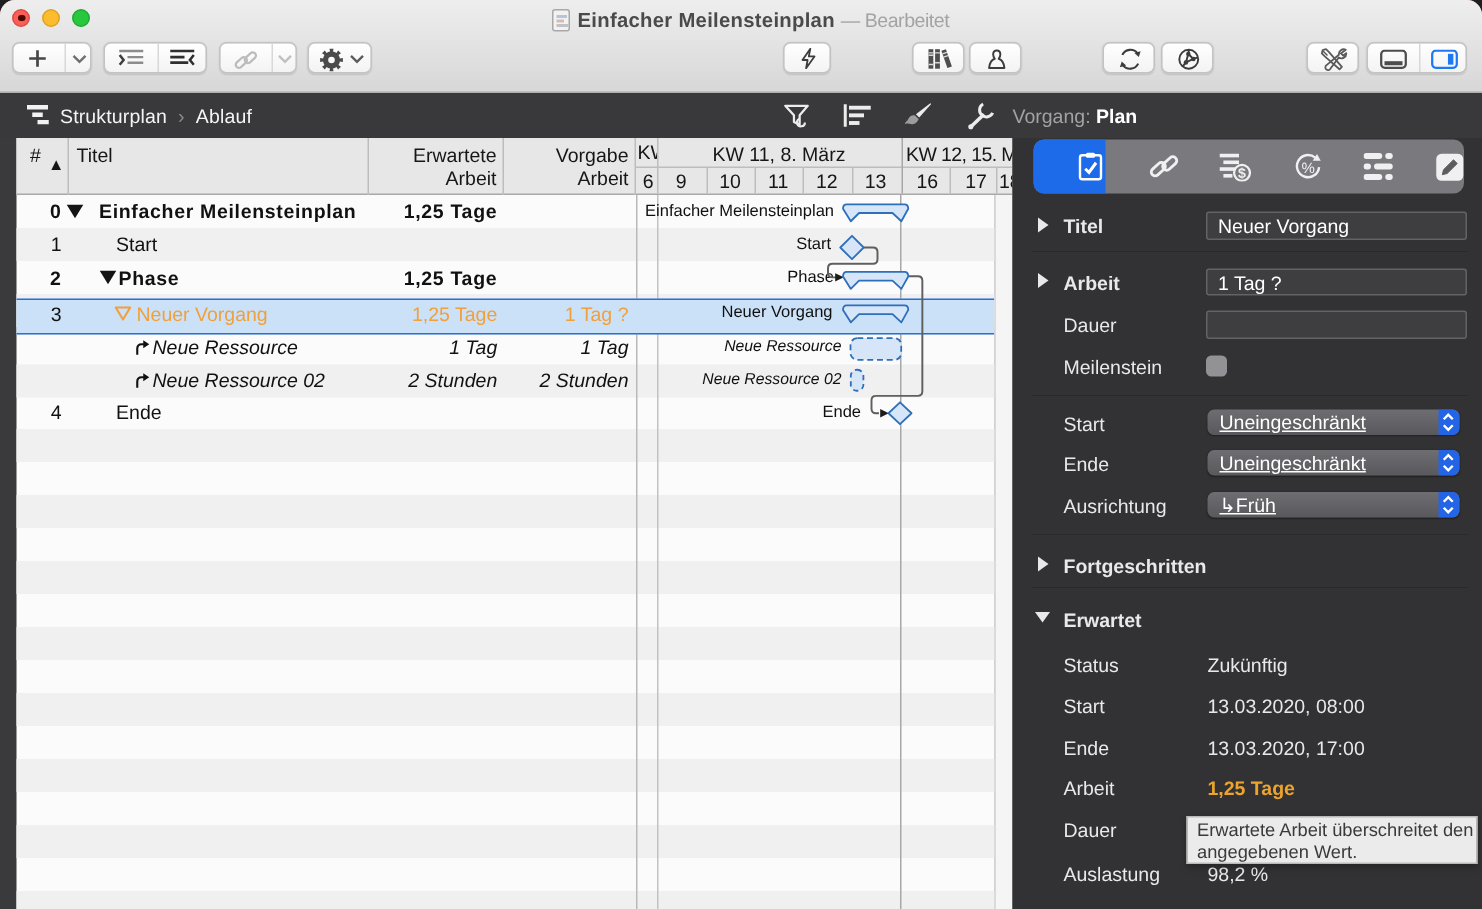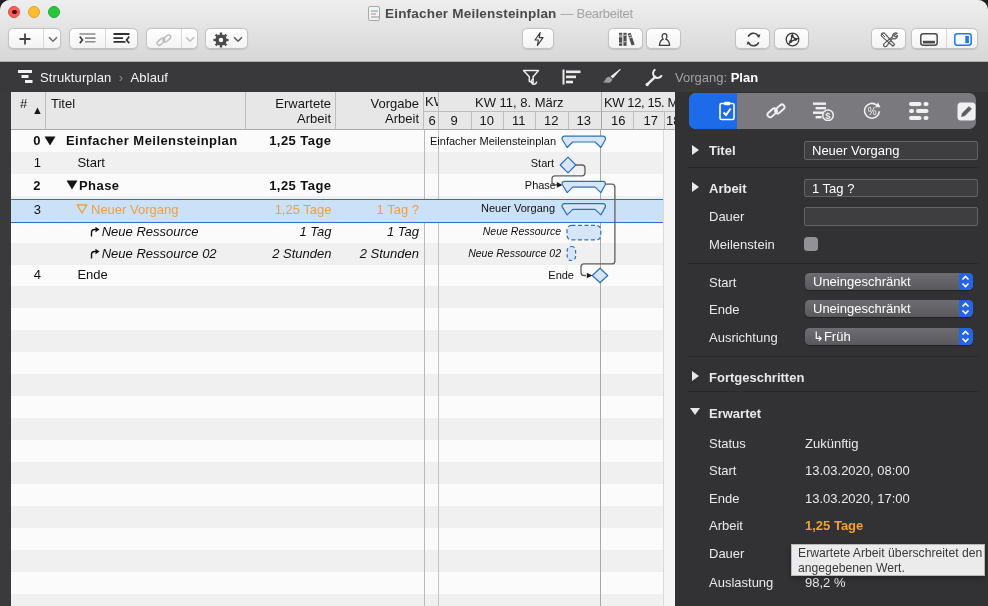--- a/index.html
+++ b/index.html
@@ -445,16 +445,16 @@
         <div class="abs" style="left:130px;top:482.5px">98,2 %</div>
 </div>
 </div>
 
 <div class="abs" id="tooltip"><span style="white-space:nowrap">Erwartete Arbeit überschreitet den</span><br><span style="white-space:nowrap">angegebenen Wert.</span></div>
 </div>
 <style>
 .fld{background:#3e3e41;border:1px solid #636366;border-radius:2px;padding:1px 0 0 7px;color:#fff;overflow:hidden;white-space:nowrap;}
 .sep{left:12px;width:292px;height:1px;background:#454548;border-bottom:1px solid #2a2a2c;}
 .pop{position:absolute;height:17px;border-radius:4.5px;background:linear-gradient(#6e6e72,#59595d);color:#fff;overflow:hidden;box-shadow:0 0.5px 1px rgba(0,0,0,0.35);}
-.pop span{position:absolute;left:8px;top:1px;font-size:13px;}
+.pop span{position:absolute;left:8px;top:1px;font-size:13px;text-decoration:underline;}
 .pop::after{content:"";position:absolute;right:0;top:0;width:14px;height:17px;background:#2465e6;border-radius:0 4.5px 4.5px 0;}
 #tooltip{left:791px;top:544px;width:194px;height:32px;background:#ebebeb;border:1px solid #b9b9b9;box-shadow:0 2px 5px rgba(0,0,0,0.3);font-size:12.2px;color:#3a3a3a;padding:1px 0 0 6px;line-height:15px;z-index:9;overflow:hidden;}
 </style>
 
 </body></html>

